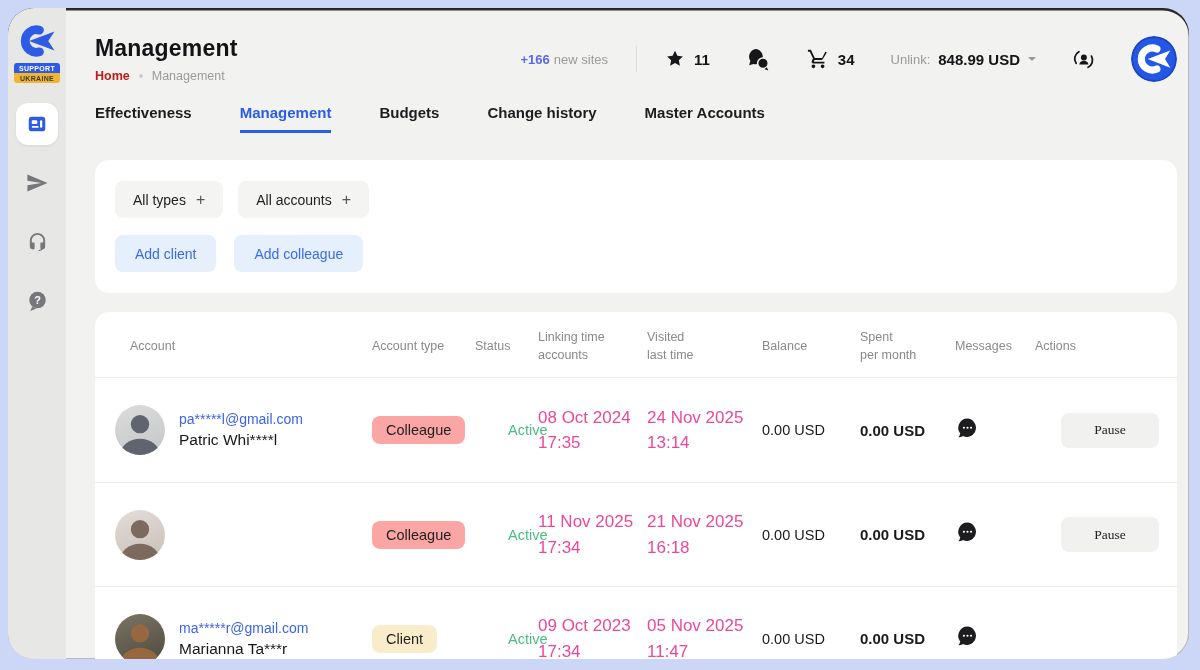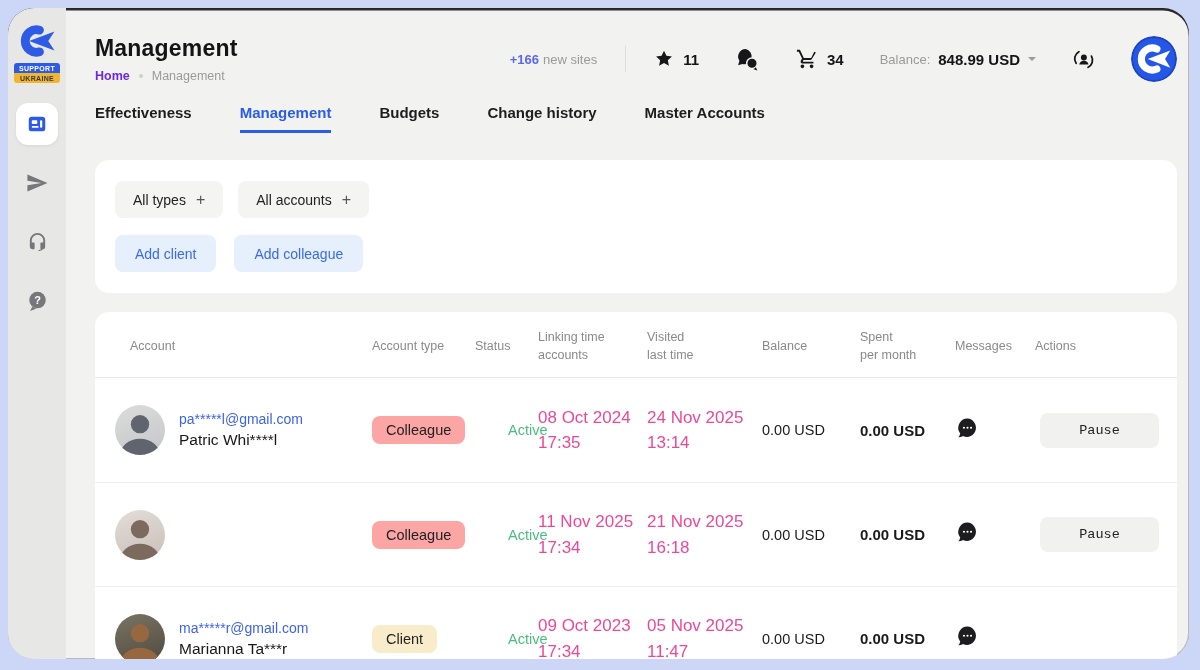--- a/index.html
+++ b/index.html
@@ -22,21 +22,21 @@
   .ua-badge .b1{ background:#2e5be6; color:#fff; padding:1.5px 0;}
   .ua-badge .b2{ background:#f2b530; color:#3a3a3a; padding:1.5px 0;}
   .side-nav{ display:flex; flex-direction:column; align-items:center; margin-top:20px; gap:17px;}
   .side-item{ width:42px; height:42px; display:flex; align-items:center; justify-content:center; border-radius:12px; cursor:pointer;}
   .side-item.active{ background:#fff; box-shadow:0 1px 3px rgba(0,0,0,.08);}
   
   .main{ flex:1; display:flex; flex-direction:column; padding:0 12px 0 29px; min-width:0;}
   .topbar{ display:flex; align-items:center; margin-top:22px; height:58px;}
   .title-block h1{ font-size:23px; font-weight:700; color:#141416; letter-spacing:.2px;}
   .breadcrumb{ display:flex; align-items:center; gap:9px; margin-top:7px; font-size:12.5px;}
-  .bc-home{ font-weight:700; color:#6d28d9; cursor:pointer;}
+  .bc-home{ font-weight:700; color:#b91c1c; cursor:pointer;}
   .bc-dot{ width:4px; height:4px; border-radius:50%; background:#cfcfcd;}
   .bc-cur{ color:#9a9a9a;}
   .top-stats{ margin-left:auto; display:flex; align-items:center; gap:36px;}
   .new-sites{ font-size:13px; color:#9a9a9a; cursor:pointer; white-space:nowrap;}
   .new-sites b{ color:#5b67ee; font-weight:700; margin-right:4px;}
   .tb-divider{ width:1px; height:26px; background:#dddddb; margin:0 -8px;}
   .stat{ display:flex; align-items:center; gap:9px; font-size:15px; font-weight:700; color:#141416; cursor:pointer;}
   .balance{ display:flex; align-items:center; gap:8px; cursor:pointer; white-space:nowrap;}
   .balance .lbl{ font-size:13px; color:#9a9a9a;}
   .balance .val{ font-size:15px; font-weight:700; color:#141416;}
@@ -74,21 +74,21 @@
   .acct-name{ font-size:15.5px; color:#18181a; margin-top:4px;}
   .badge{ display:inline-block; padding:6px 14px; border-radius:8px; font-size:14.5px; color:#222;}
   .badge--colleague{ background:#fca5a5;}
   .badge--client{ background:#f8ecca;}
   .status{ font-size:14.5px; color:#4cbd80;margin-left:33px;}
   .dt{ font-size:17px; color:#ec4899; line-height:1.5;}
   .money{ font-size:14.5px; color:#1a1a1c;}
   .money.bold{ font-weight:700; font-size:15px;}
   .msg-btn{ cursor:pointer; display:inline-flex;}
   .action-cell{ display:flex; justify-content:flex-end; padding-right:4px;}
-  .abtn{ width:119px; height:35px; border:none; border-radius:8px; font-size:13.5px; font-family:Liberation Mono, monospace; cursor:pointer;}
+  .abtn{ width:98px; height:35px; border:none; border-radius:8px; font-size:13.5px; font-family:Liberation Serif, serif; cursor:pointer;}
   .btn--pause{ background:#f1f1ef; color:#222;}
   .btn--unlink{ background:#3263e8; color:#fff; font-weight:600;}
 </style>
 </head>
 <body>
 
 <div class="app-window">
 
   <div class="sidebar">
     <svg class="logo" viewBox="0 0 48 48">
@@ -158,21 +158,21 @@
             <path d="M20 19.4l1.4 3.1-3.6-1.2z" fill="#17171a"></path>
           </svg>
         </div>
         <div class="stat">
           <svg width="22" height="22" viewBox="0 0 24 24">
             <path fill="#17171a" d="M7 18c-1.1 0-2 .9-2 2s.9 2 2 2 2-.9 2-2-.9-2-2-2zm10 0c-1.1 0-2 .9-2 2s.9 2 2 2 2-.9 2-2-.9-2-2-2zM8.1 13h7.45c.75 0 1.41-.41 1.75-1.03L21.7 5l-1.74-.96L16.5 11H8.53L4.27 2H1v2h2l3.6 7.59-1.35 2.45C4.52 15.37 5.48 17 7 17h12v-2H7.42z"></path>
           </svg>
           <span>34</span>
         </div>
         <div class="balance">
-          <span class="lbl">Balance:</span>
+          <span class="lbl">Unlink:</span>
           <span class="val">848.99 USD</span>
           <span class="chev"></span>
         </div>
         <div class="icon-btn">
           <svg width="23" height="23" viewBox="0 0 24 24">
             <circle cx="12.4" cy="10" r="3.1" fill="#17171a"></circle>
             <path d="M7.6 17.3a4.9 4.9 0 0 1 9.6 0z" fill="#17171a"></path>
             <path d="M7.2 3.9A8.3 8.3 0 0 0 4.3 16" stroke="#17171a" stroke-width="1.9" fill="none" stroke-linecap="round"></path>
             <path d="M16.8 20.1a8.3 8.3 0 0 0 3.5-11.6" stroke="#17171a" stroke-width="1.9" fill="none" stroke-linecap="round"></path>
           </svg>

